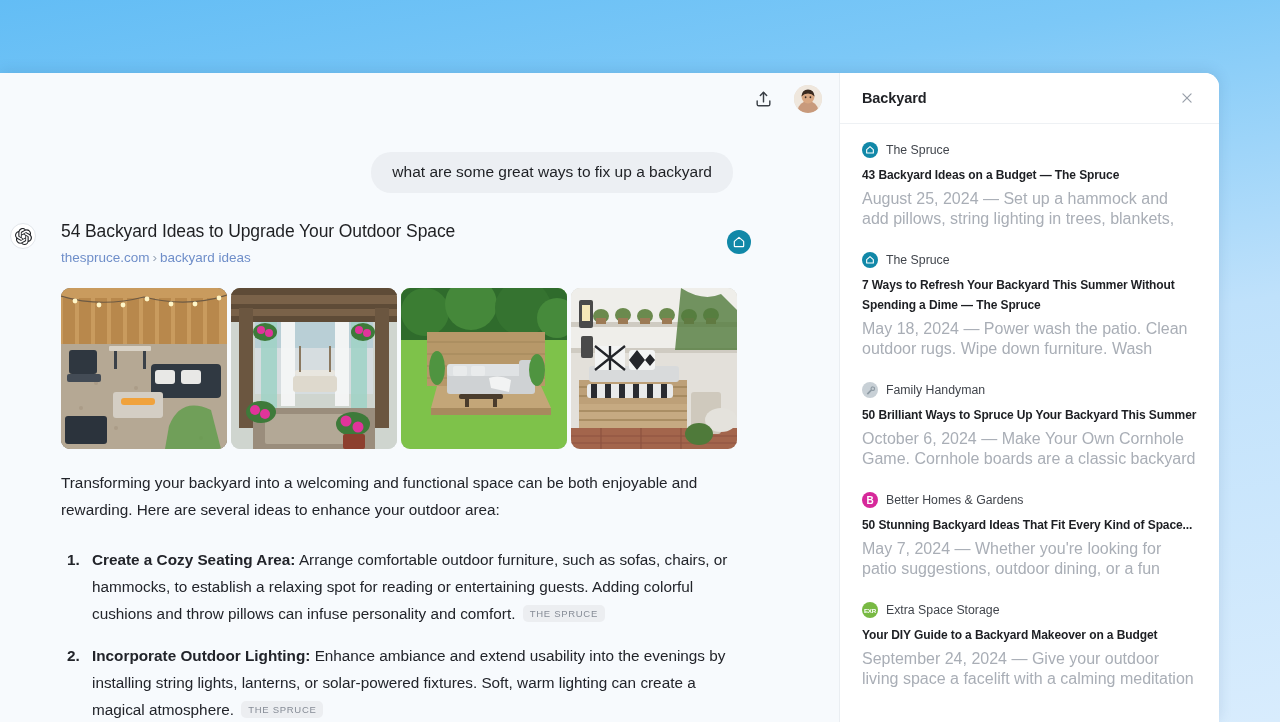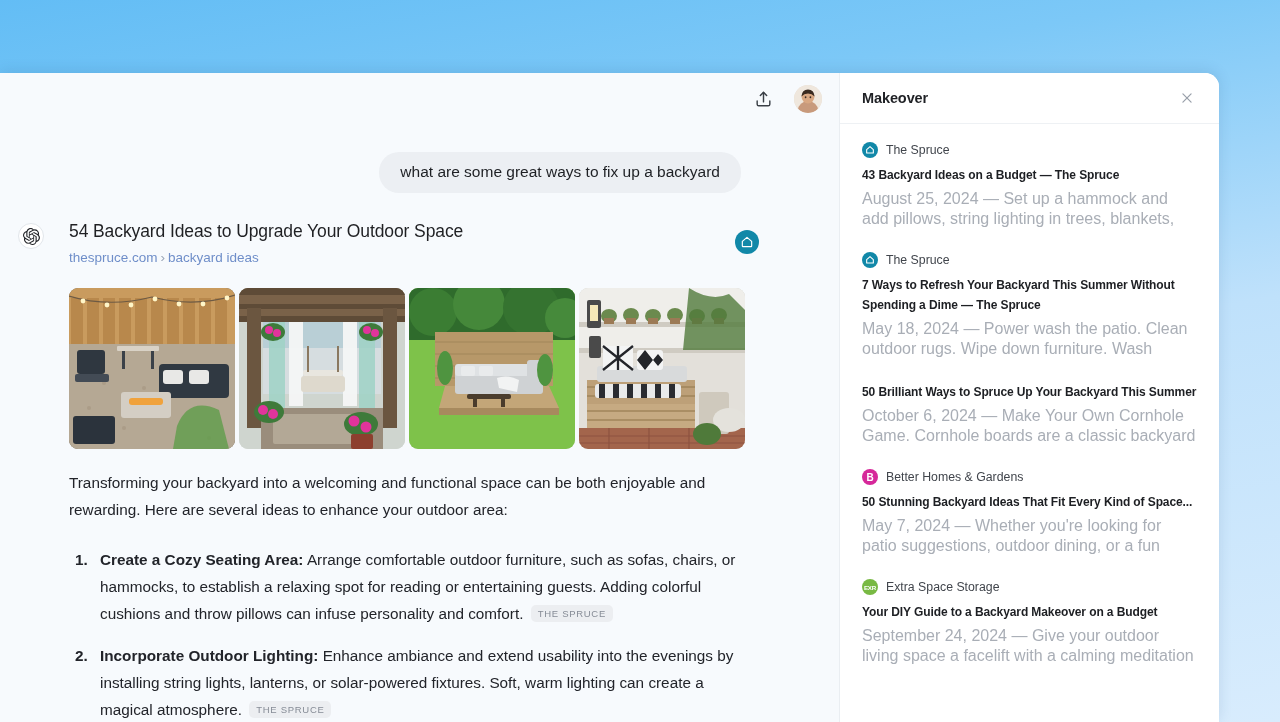--- a/index.html
+++ b/index.html
@@ -67,21 +67,21 @@
     overflow: hidden;
     cursor: pointer;
     background: #e9ded3;
     position: relative;
     flex: none;
   }
 
   
   #convo {
     position: absolute;
-    top: 52px; left: 8px;
+    top: 52px; left: 0;
     width: 839px;
     height: 597px;
     overflow: hidden;
   }
 
   
   #user-row {
     display: flex;
     justify-content: flex-end;
     padding: 27px 106px 0 0;
@@ -535,21 +535,21 @@
             </div>
 
           </div>
         </div>
       </div>
     </div>
 
     <div id="citations-panel">
 
       <div id="cit-header">
-        <div id="cit-title">Makeover</div>
+        <div id="cit-title">Backyard</div>
         <div id="cit-close">
           <svg width="14" height="14" viewBox="0 0 24 24" fill="none" stroke="#9aa1ab" stroke-width="2.1" stroke-linecap="round">
             <line x1="5" y1="5" x2="19" y2="19"></line>
               <line x1="19" y1="5" x2="5" y2="19"></line>
           </svg>
         </div>
       </div>
 
       <div id="cit-list">
 
@@ -573,20 +573,28 @@
                   <path d="M4 11 12 4l8 7v8H4z"></path>
                 </svg>
             </span>
             <span class="cit-src-name">The Spruce</span>
           </div>
           <div class="cit-headline">7 Ways to Refresh Your Backyard This Summer Without Spending a Dime — The Spruce</div>
           <div class="cit-snippet">May 18, 2024 — Power wash the patio. Clean outdoor rugs. Wipe down furniture. Wash cushion covers and...</div>
         </div>
 
         <div class="cit-item">
+          <div class="cit-src">
+            <span class="fav" style="background:#c8d0d6">
+              <svg width="11" height="11" viewBox="0 0 24 24" fill="#8e9aa3">
+                  <path d="M17 3a5 5 0 0 0-4.6 7l-8.6 8.6 2.6 2.6 8.6-8.6A5 5 0 1 0 17 3Zm0 7.6a2.6 2.6 0 1 1 0-5.2 2.6 2.6 0 0 1 0 5.2Z"></path>
+                </svg>
+            </span>
+            <span class="cit-src-name">Family Handyman</span>
+          </div>
           <div class="cit-headline">50 Brilliant Ways to Spruce Up Your Backyard This Summer</div>
           <div class="cit-snippet">October 6, 2024 — Make Your Own Cornhole Game. Cornhole boards are a classic backyard game that is e...</div>
         </div>
 
         <div class="cit-item">
           <div class="cit-src">
             <span class="fav" style="background:#d6289a;font-size:10px">B</span>
             <span class="cit-src-name">Better Homes &amp; Gardens</span>
           </div>
           <div class="cit-headline">50 Stunning Backyard Ideas That Fit Every Kind of Space...</div>

